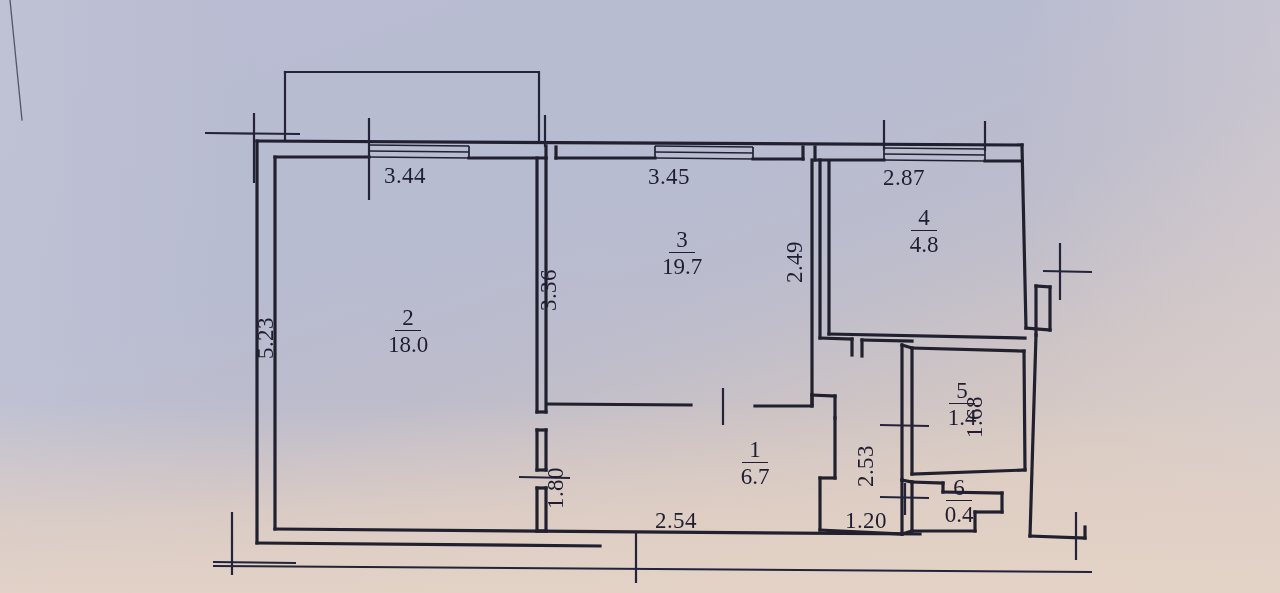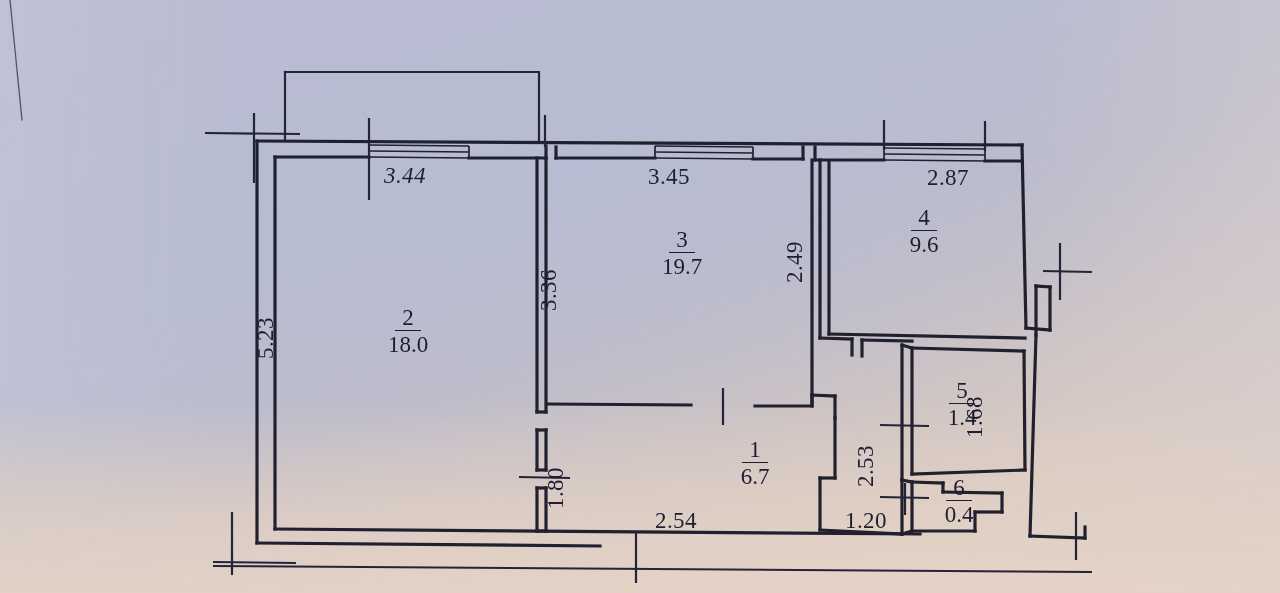--- a/index.html
+++ b/index.html
@@ -264,25 +264,25 @@
       <path class="ticks" d="M 880 497 L 929 498"></path>
       <path class="ticks" d="M 905 483 L 905 515"></path>
 
       <path class="ticks" d="M 880 425 L 929 426"></path>
 
       <path class="ticks" d="M 723 388 L 723 425"></path>
     </g>
 
   </svg>
 
-  <div class="dimtext" style="left:384px; top:163px;font-style:italic;">3.44</div>
+  <div class="dimtext" style="left:384px; top:163px;">3.44</div>
 
   <div class="dimtext" style="left:648px; top:164px;">3.45</div>
 
-  <div class="dimtext" style="left:883px; top:165px;margin-left:44px;">2.87</div>
+  <div class="dimtext" style="left:883px; top:165px;">2.87</div>
 
   <div class="dimtext" style="left:655px; top:508px;">2.54</div>
 
   <div class="dimtext" style="left:845px; top:508px;font-family:Liberation Serif, serif;">1.20</div>
 
   <div class="dimtext vert" style="left:266px; top:316px; width:60px; margin-left:-30px;">5.23</div>
 
   <div class="dimtext vert" style="left:549px; top:268px; width:60px; margin-left:-30px;">3.36</div>
 
   <div class="dimtext vert" style="left:795px; top:240px; width:60px; margin-left:-30px;">2.49</div>
@@ -298,21 +298,21 @@
     <span class="area">18.0</span>
   </div>
 
   <div class="room-label" style="left:652px; top:227px; width:60px;">
     <span class="num">3</span>
     <span class="area">19.7</span>
   </div>
 
   <div class="room-label" style="left:898px; top:205px; width:52px;">
     <span class="num">4</span>
-    <span class="area">9.6</span>
+    <span class="area">4.8</span>
   </div>
 
   <div class="room-label" style="left:936px; top:378px; width:52px;">
     <span class="num">5</span>
     <span class="area">1.4</span>
   </div>
 
   <div class="room-label" style="left:933px; top:475px; width:52px;">
     <span class="num">6</span>
     <span class="area">0.4</span>

